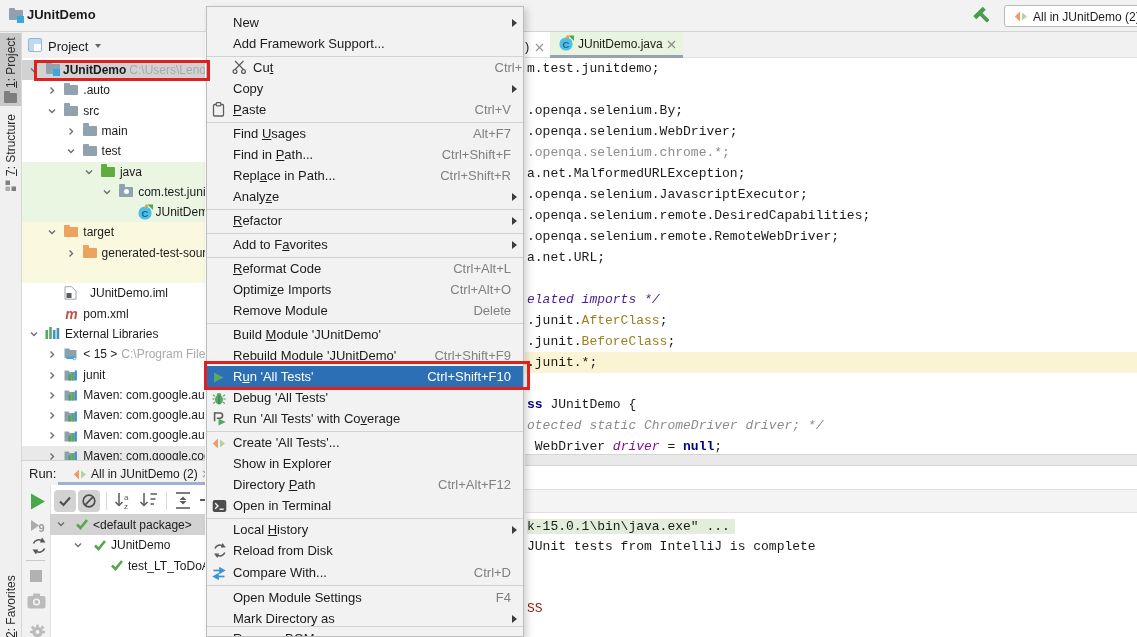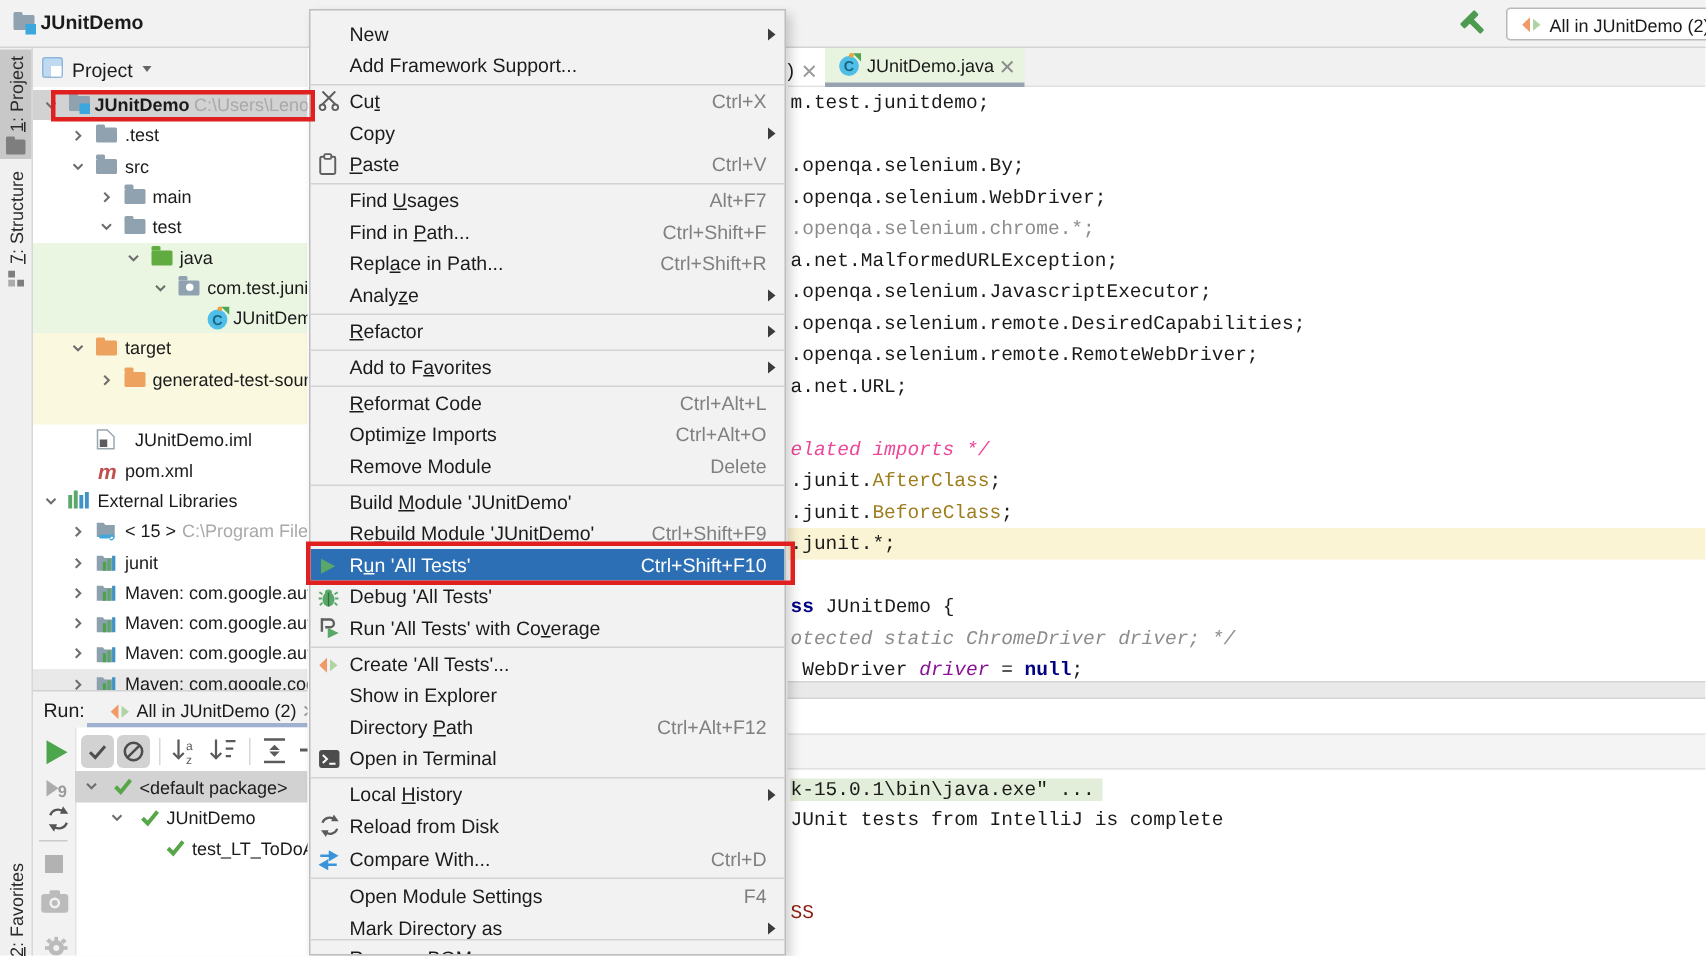--- a/index.html
+++ b/index.html
@@ -72,21 +72,21 @@
       </svg>
       <div class="fold " style="left:24.0px;top:4.0px"></div>
       <div class="abs" style="left:31.0px;top:9px;width:7px;height:7px;background:#3BA7DC"></div>
       <span style="left:41.0px"><b>JUnitDemo</b> <span style="color:#A9A9A9;font-size:12px;margin-left:3px">C:\Users\Lenovo\IdeaP</span></span>
     </div>
 <div class="trow" style="top:22.3px">
       <svg class="abs" style="left:25.3px;top:5.0px" width="10" height="10">
         <polyline points="3.5,2.5 6.5,5.5 3.5,8.5" fill="none" stroke="#6E6E6E" stroke-width="1.4"></polyline>
       </svg>
       <div class="fold " style="left:42.3px;top:5.0px"></div>
-      <span style="left:61.3px">.test</span>
+      <span style="left:61.3px">.auto</span>
     </div>
 <div class="trow" style="top:42.6px">
       <svg class="abs" style="left:25.3px;top:5.0px" width="10" height="10">
         <polyline points="2,3.5 5,6.5 8,3.5" fill="none" stroke="#6E6E6E" stroke-width="1.4"></polyline>
       </svg>
       <div class="fold " style="left:42.3px;top:5.0px"></div>
       <span style="left:61.3px">src</span>
     </div>
 <div class="trow" style="top:62.9px">
       <svg class="abs" style="left:43.6px;top:5.0px" width="10" height="10">
@@ -368,41 +368,41 @@
     </svg>
 <div class="cl" style="top:25.5px">m.test.junitdemo;</div>
 <div class="cl" style="top:67.5px">.openqa.selenium.By;</div>
 <div class="cl" style="top:88.5px">.openqa.selenium.WebDriver;</div>
 <div class="cl" style="top:109.5px"><span style="color:#8C8C8C">.openqa.selenium.chrome.*;</span></div>
 <div class="cl" style="top:130.5px">a.net.MalformedURLException;</div>
 <div class="cl" style="top:151.5px">.openqa.selenium.JavascriptExecutor;</div>
 <div class="cl" style="top:172.5px">.openqa.selenium.remote.DesiredCapabilities;</div>
 <div class="cl" style="top:193.5px">.openqa.selenium.remote.RemoteWebDriver;</div>
 <div class="cl" style="top:214.5px">a.net.URL;</div>
-<div class="cl" style="top:256.5px"><span style="color:#ec4899;font-style:italic">elated imports */</span></div>
+<div class="cl" style="top:256.5px"><span style="color:#4c1d95;font-style:italic">elated imports */</span></div>
 <div class="cl" style="top:277.5px">.junit.<span style="color:#9E7D1C">AfterClass</span>;</div>
 <div class="cl" style="top:298.5px">.junit.<span style="color:#9E7D1C">BeforeClass</span>;</div>
 <div class="cl" style="top:319.5px">.junit.*;</div>
 <div class="cl" style="top:361.5px"><span style="color:#000080;font-weight:bold">ss</span> JUnitDemo {</div>
 <div class="cl" style="top:382.5px"><span style="color:#8C8C8C;font-style:italic">otected static ChromeDriver driver; */</span></div>
 <div class="cl" style="top:403.5px"> WebDriver <span style="color:#871094;font-style:italic">driver</span> = <span style="color:#000080;font-weight:bold">null</span>;</div>
 <div class="cl" style="top:483.5px"><span style="background:#E2EEDA;padding-right:5px">k-15.0.1\bin\java.exe" ...</span></div>
 <div class="cl" style="top:504px">JUnit tests from IntelliJ is complete</div>
 <div class="cl" style="top:565.5px"><span style="color:#8E1B10">SS</span></div>
 </div>
 <div id="menu" class="abs" style="left:206px;top:6px;width:318px;height:631px;background:#F2F2F2;border:1px solid #BDBDBD;box-shadow:3px 3px 7px rgba(0,0,0,.18);z-index:50;overflow:hidden">
 <div class="mi" style="top:5px;">
       <span class="lab">New</span>
       <span class="arr"></span>
     </div>
 <div class="mi" style="top:26px;">
       <span class="lab">Add Framework Support...</span>
     </div>
 <div class="msep" style="top:48.5px"></div>
-<div class="mi" style="top:50px;">
+<div class="mi" style="top:50px;margin-left:20px;">
       <span class="ic"><svg width="15" height="15">
           <g stroke="#5F5F5F" stroke-width="1.3" fill="none">
             <line x1="3" y1="1" x2="11.5" y2="9.5"></line>
             <line x1="11.5" y1="1" x2="3" y2="9.5"></line>
             <circle cx="3" cy="11.5" r="1.9"></circle>
             <circle cx="11.5" cy="11.5" r="1.9"></circle>
           </g>
         </svg></span>
       <span class="lab">Cu<u>t</u></span>
       <span class="sc" style="">Ctrl+X</span>

